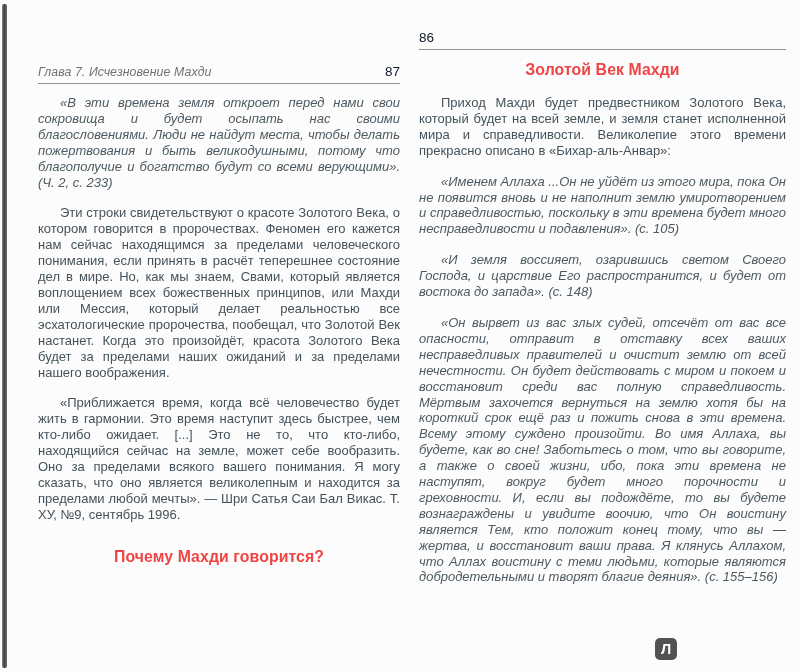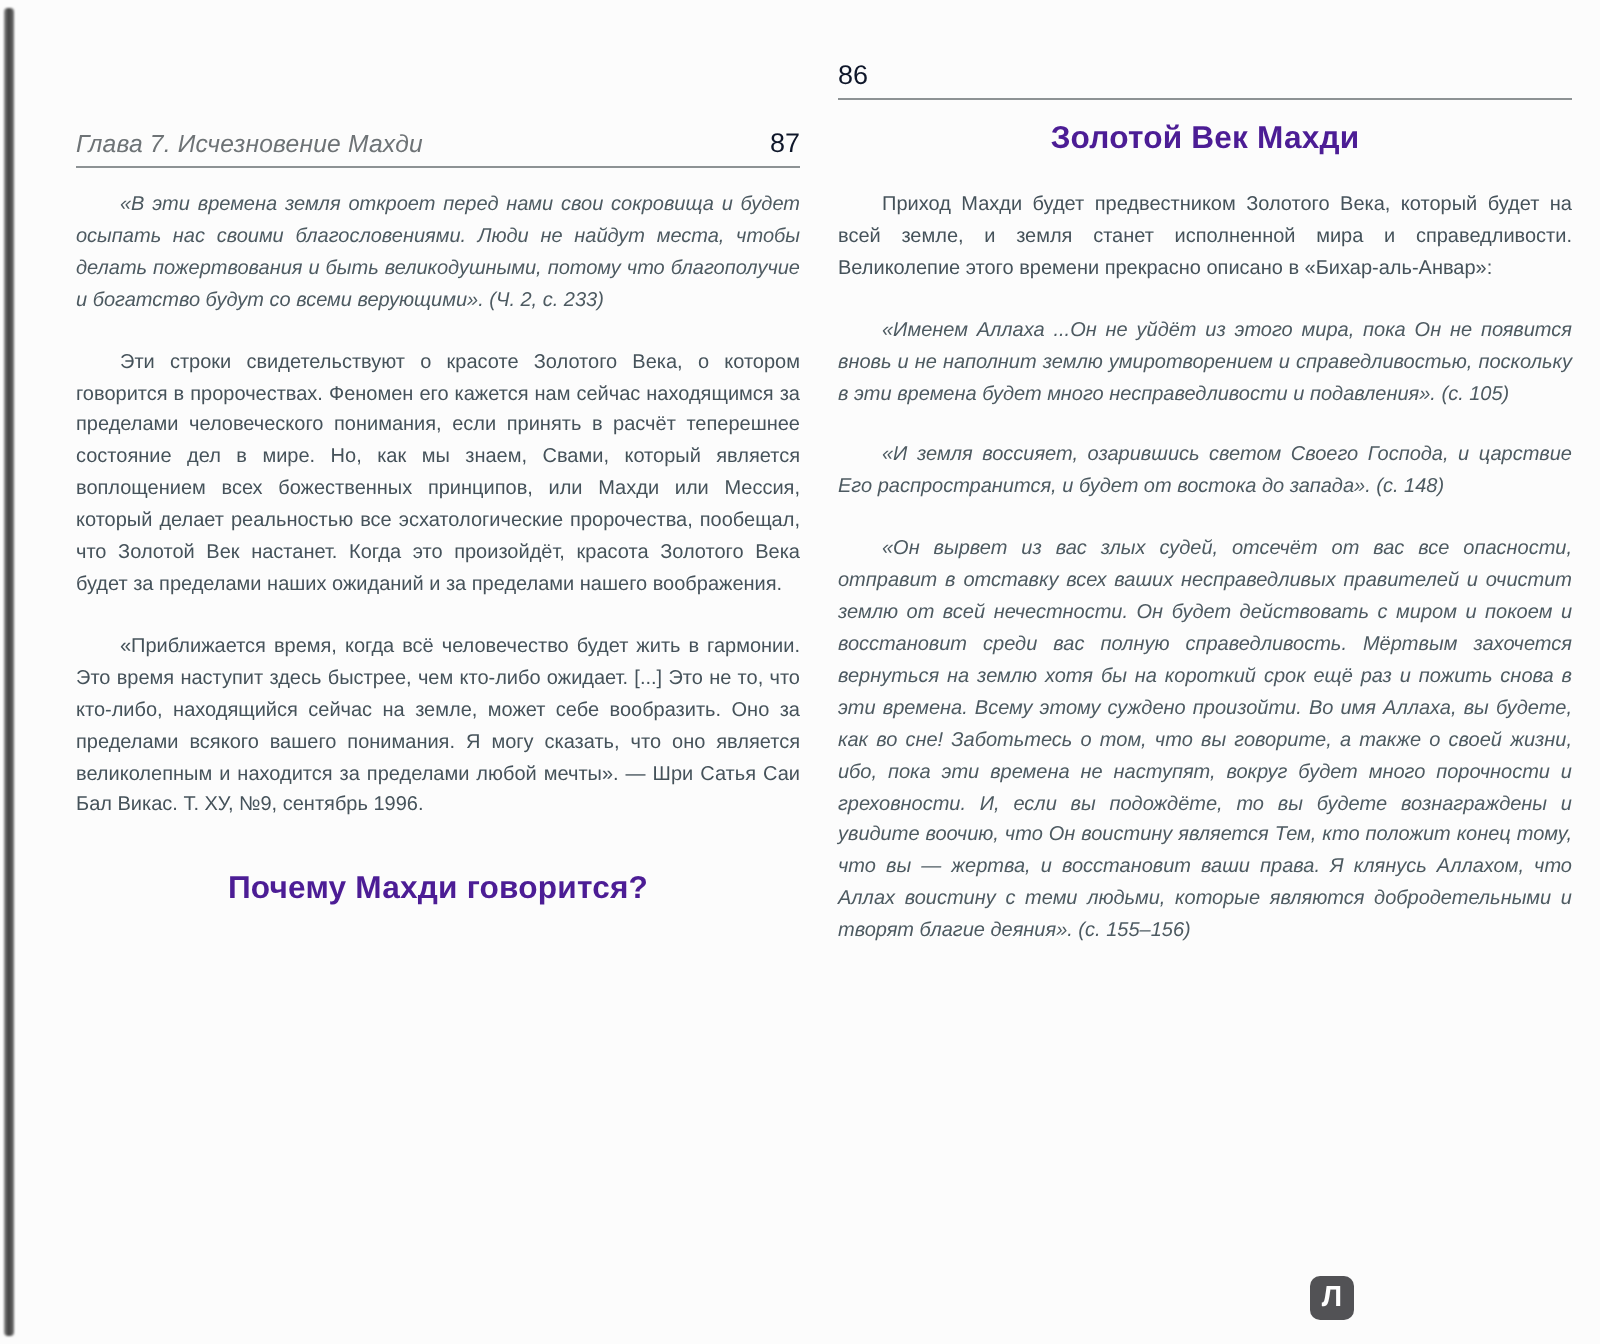--- a/index.html
+++ b/index.html
@@ -17,27 +17,27 @@
   .page-left{left:38px;width:362px;margin-top:34px;}
   .page-right{left:419px;width:367px;}
   .running-head{
     display:flex;justify-content:space-between;align-items:baseline;
     border-bottom:1.3px solid #8d9294;padding-bottom:4px;
   }
   .rh-title{font-style:italic;font-size:12.3px;color:#6e7376;letter-spacing:.1px;}
   .rh-num{font-size:13.5px;color:#0f172a;}
   .content{margin-top:11px;}
   .para,.quote{
-    font-size:10px;line-height:15.9px;color:#45525a;
+    font-size:13px;line-height:15.9px;color:#45525a;
     text-align:justify;text-indent:22px;margin:0 0 15px 0;
     hyphens:auto;-webkit-hyphens:auto;
   }
   .quote{font-style:italic;color:#4d5a61;}
   .heading{
-    font-weight:bold;text-align:center;font-size:15.8px;color:#4c1d95;
+    font-weight:bold;text-align:center;font-size:15.8px;color:#ef4444;
     margin:25px 0 16px 0;letter-spacing:.1px;
   }
   .content > .heading:first-child{margin-top:5px;}
   .watermark{
     position:absolute;left:655px;top:638px;width:22px;height:22px;
     background:#525255;border-radius:5px;color:#ffffff;
     display:flex;align-items:center;justify-content:center;
     font-weight:bold;font-size:14.5px;line-height:22px;
   }
 </style>

